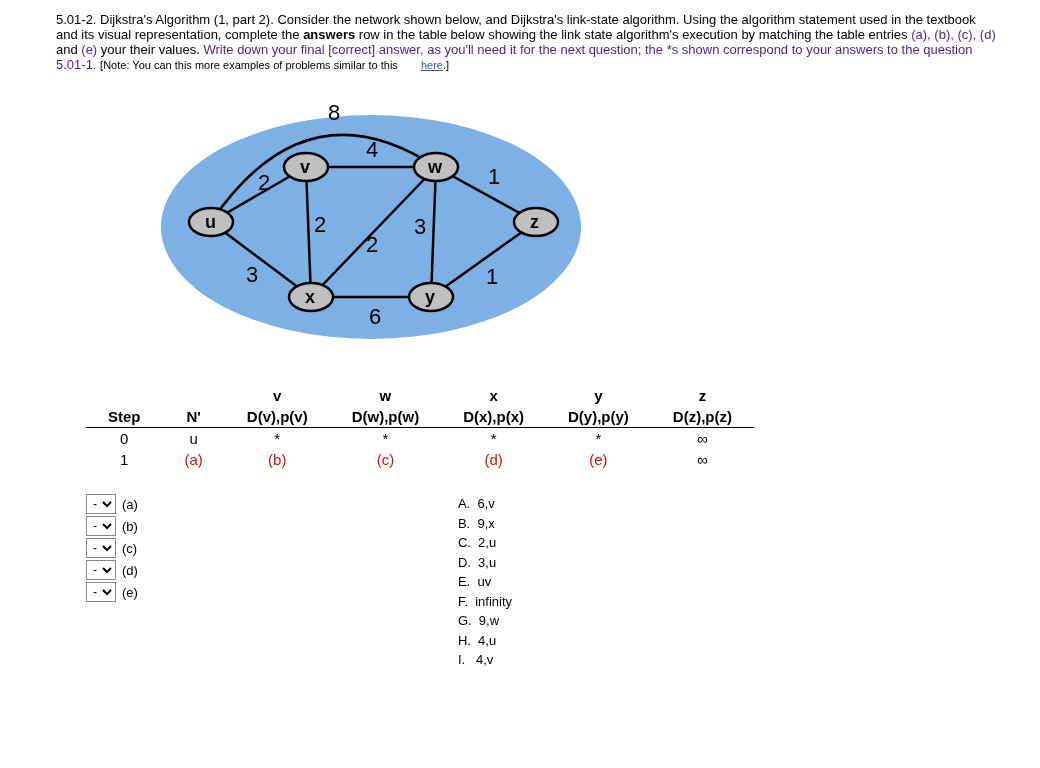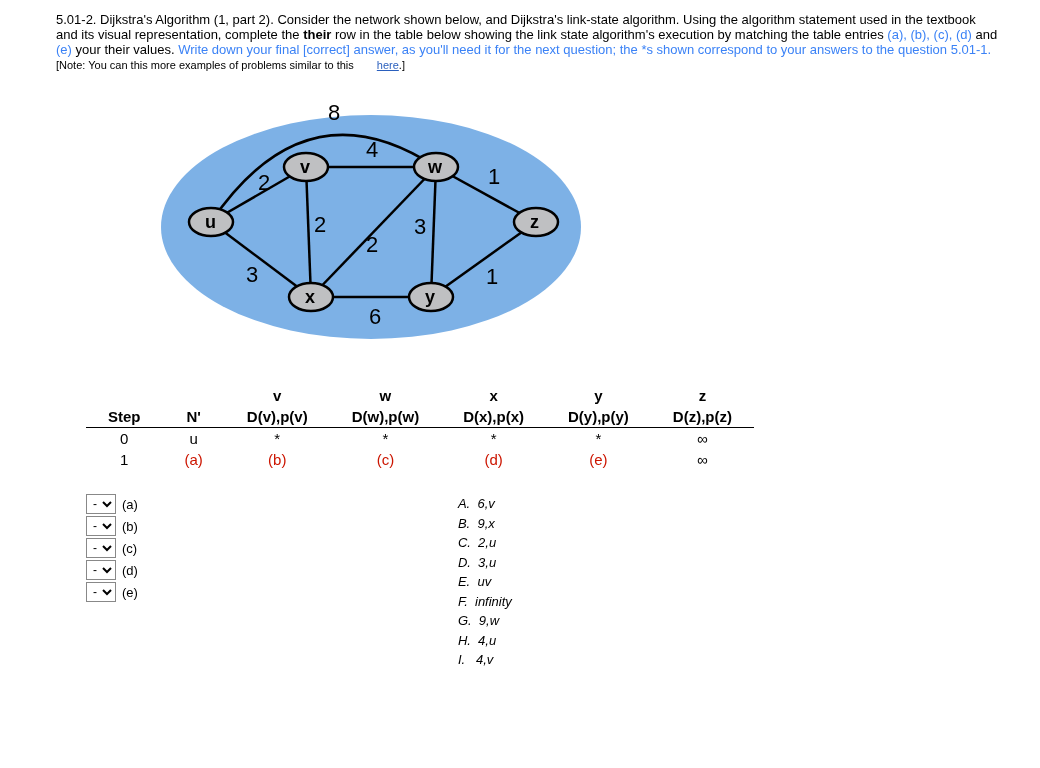--- a/index.html
+++ b/index.html
@@ -7,53 +7,53 @@
     font-size: 13px;
     color: #000;
     background:#fff;
     margin: 0;
     padding: 12px 40px 40px 56px;
     width: 1040px;
     box-sizing: border-box;
   }
   .question-title { font-weight: normal; display:inline; }
   .question-text { display:inline; }
-  .colored-instruction { color:#3b82f6; }
+  .colored-instruction { color:#4c1d95; }
   .note { font-size: 11px; color:#000; }
   .note a { color:#2a5fbd; text-decoration: underline; padding-left: 20px; }
   .graph-wrap { margin: 20px 0 10px 100px; }
   .table-wrap { margin: 30px 0 10px 30px; }
   table.dij { border-collapse: collapse; font-size: 15px; }
   table.dij th, table.dij td { padding: 2px 22px; text-align: center; font-weight: normal;}
   table.dij thead tr:first-child th { font-weight: bold; }
   table.dij thead tr:nth-child(2) th { border-bottom: 1px solid #000; font-weight:bold;text-align:center;}
   .step-col { font-weight: bold; }
   .red { color:#cc1500; font-weight:bold; }
   .inf { font-size:15px; }
   .answer-area { display:flex; gap:320px; margin-top:24px; margin-left:30px;}
   .selects { }
   .sel-row { display:flex; align-items:center; gap:6px; margin-bottom:2px;}
   .sel-row select { font-size:12px; padding:0 2px; border:1px solid #888; background:#fff; height:20px;}
   .sel-label { font-size:13px; }
   .options { font-size:13px; line-height:1.5; }
-  .options div { white-space:pre;font-style:italic; }
+  .options div { white-space:pre; }
   
   .node-ell { fill:#bfc0c2; stroke:#000; stroke-width:2.5; }
   .node-txt { font: bold 18px Arial; fill:#000; }
   .edge { stroke:#000; stroke-width:2.5; fill:none; }
   .wgt { font: 22px Arial; fill:#000; }
   .bg-ell { fill:#7db1e6; stroke:none; }
 </style>
 </head>
 <body>
 
 <div>
   <span class="question-title">5.01-2. Dijkstra's Algorithm (1, part 2).</span>
   <span class="question-text">  Consider the network shown below, and Dijkstra's link-state algorithm.  Using the algorithm statement used in the textbook and its visual representation, complete the </span>
-  <b>their</b>
+  <b>answers</b>
   <span> row in the table below showing the link state algorithm's execution by matching the table entries </span>
   <span class="colored-instruction">(a), (b), (c), (d)</span>
   <span> and </span>
   <span class="colored-instruction">(e)</span>
   <span> your their values.  </span>
   <span class="colored-instruction">Write down your final [correct] answer, as you'll need it for the next question; the *s shown correspond to your answers to the question 5.01-1.</span>
   <span class="note">
     <span> [Note: You can this more examples of problems similar to this </span><a href="#">here</a><span>.]</span>
   </span>
 </div>

